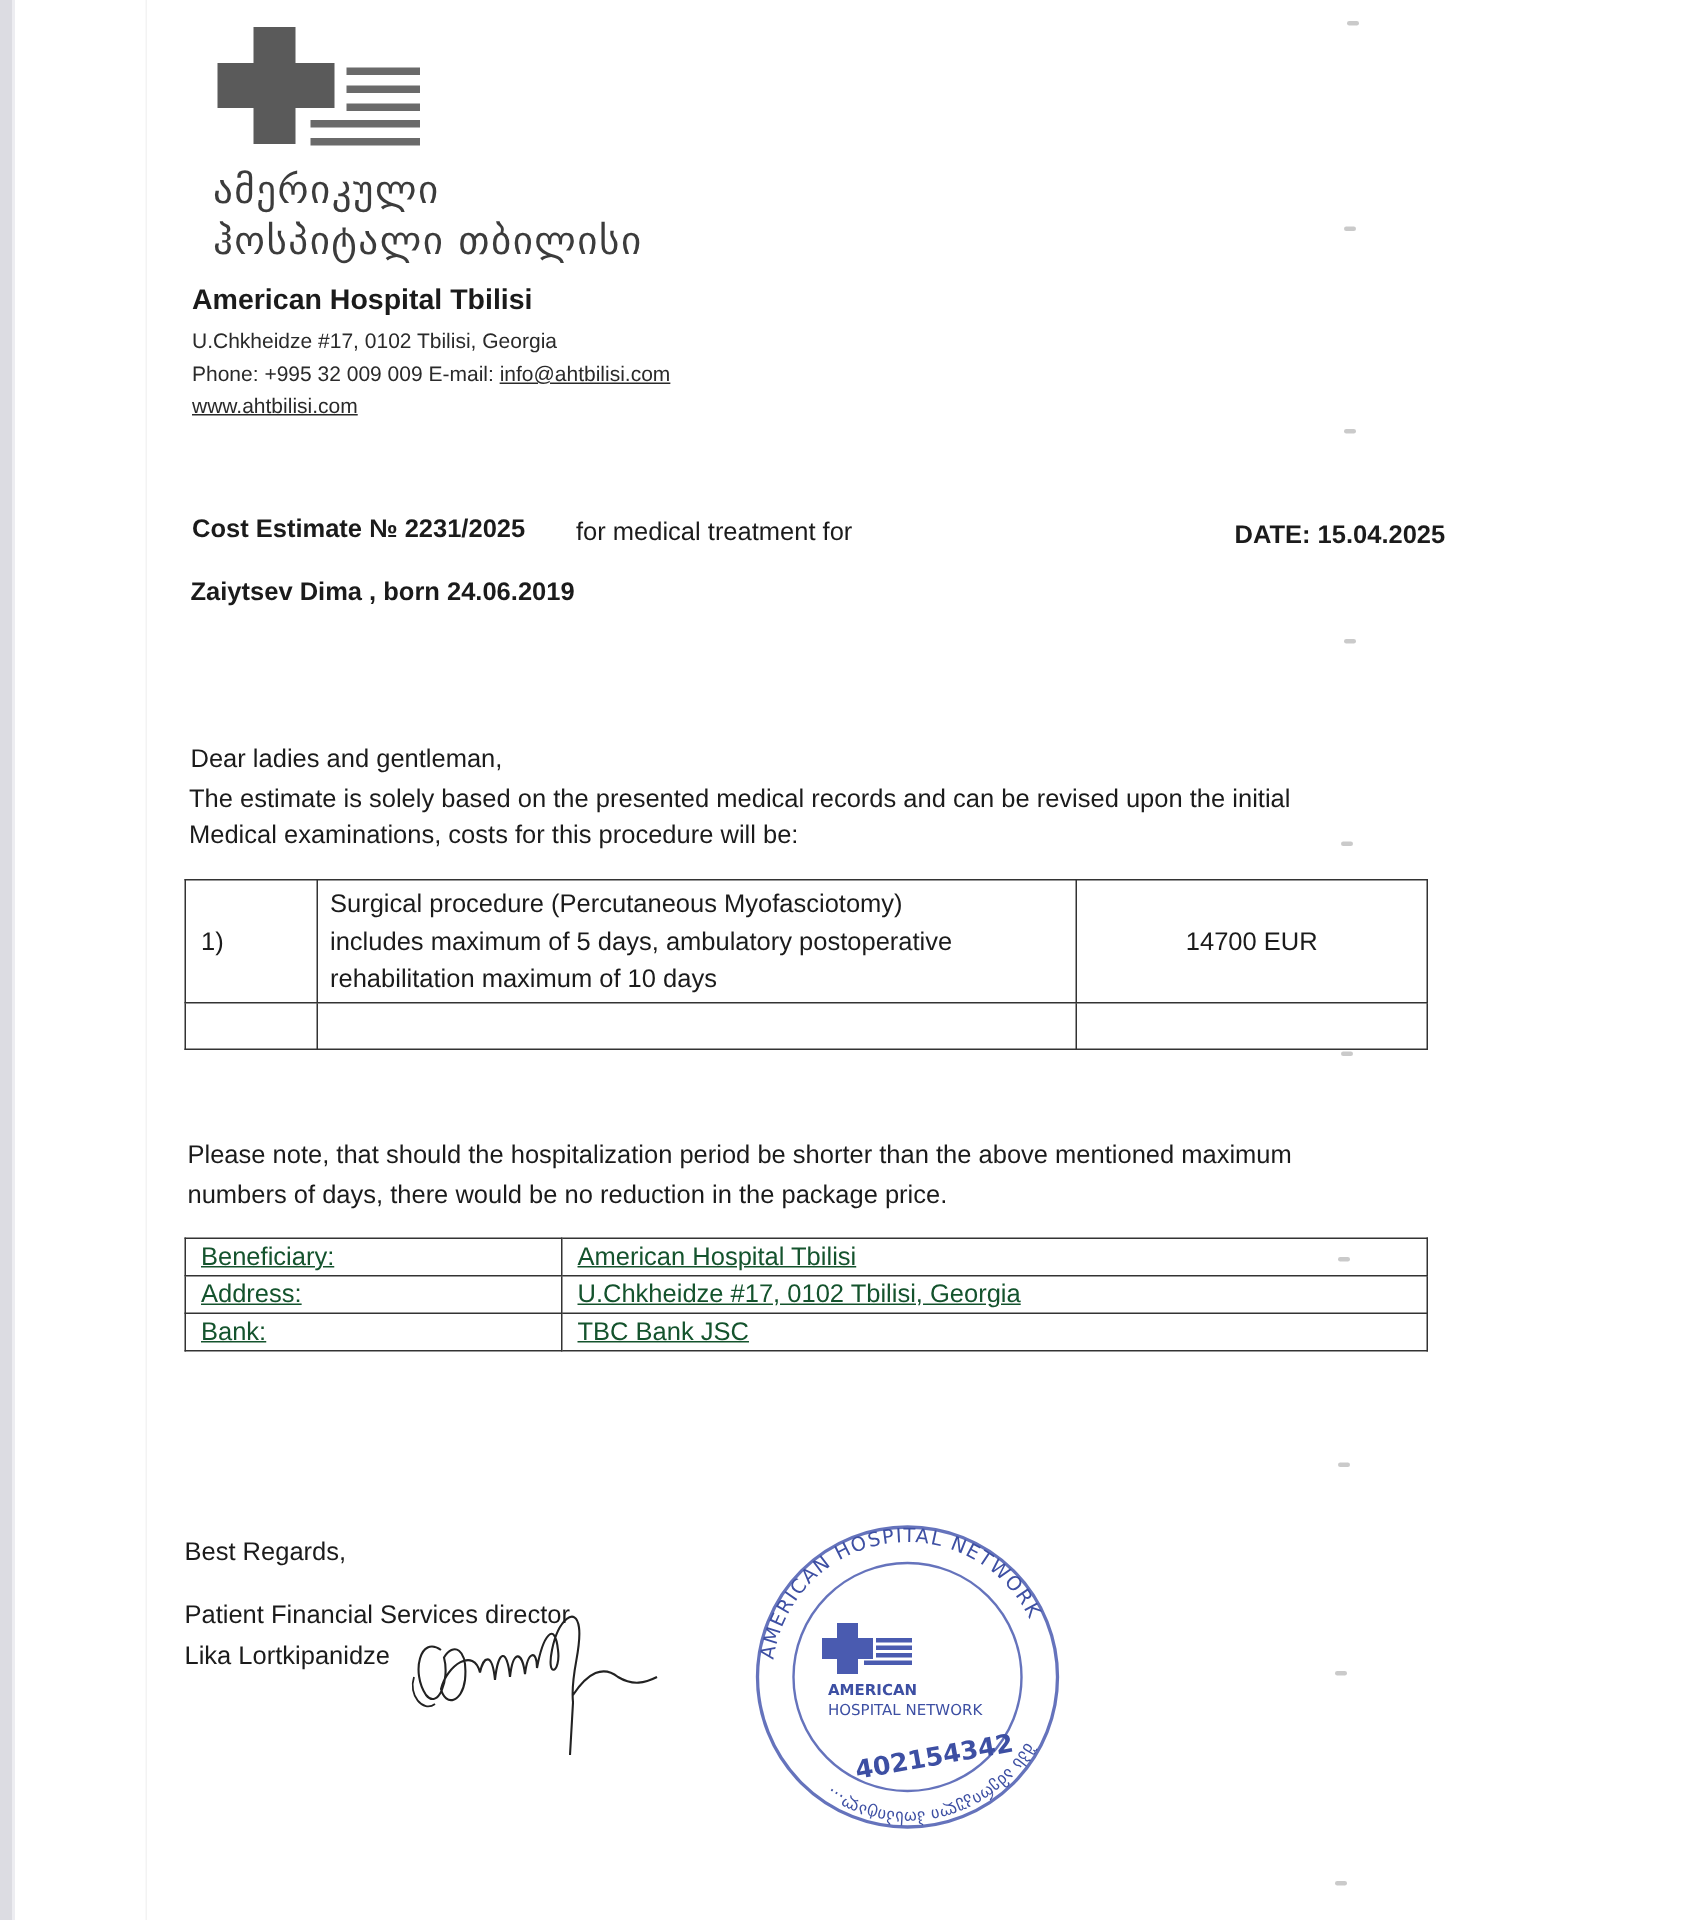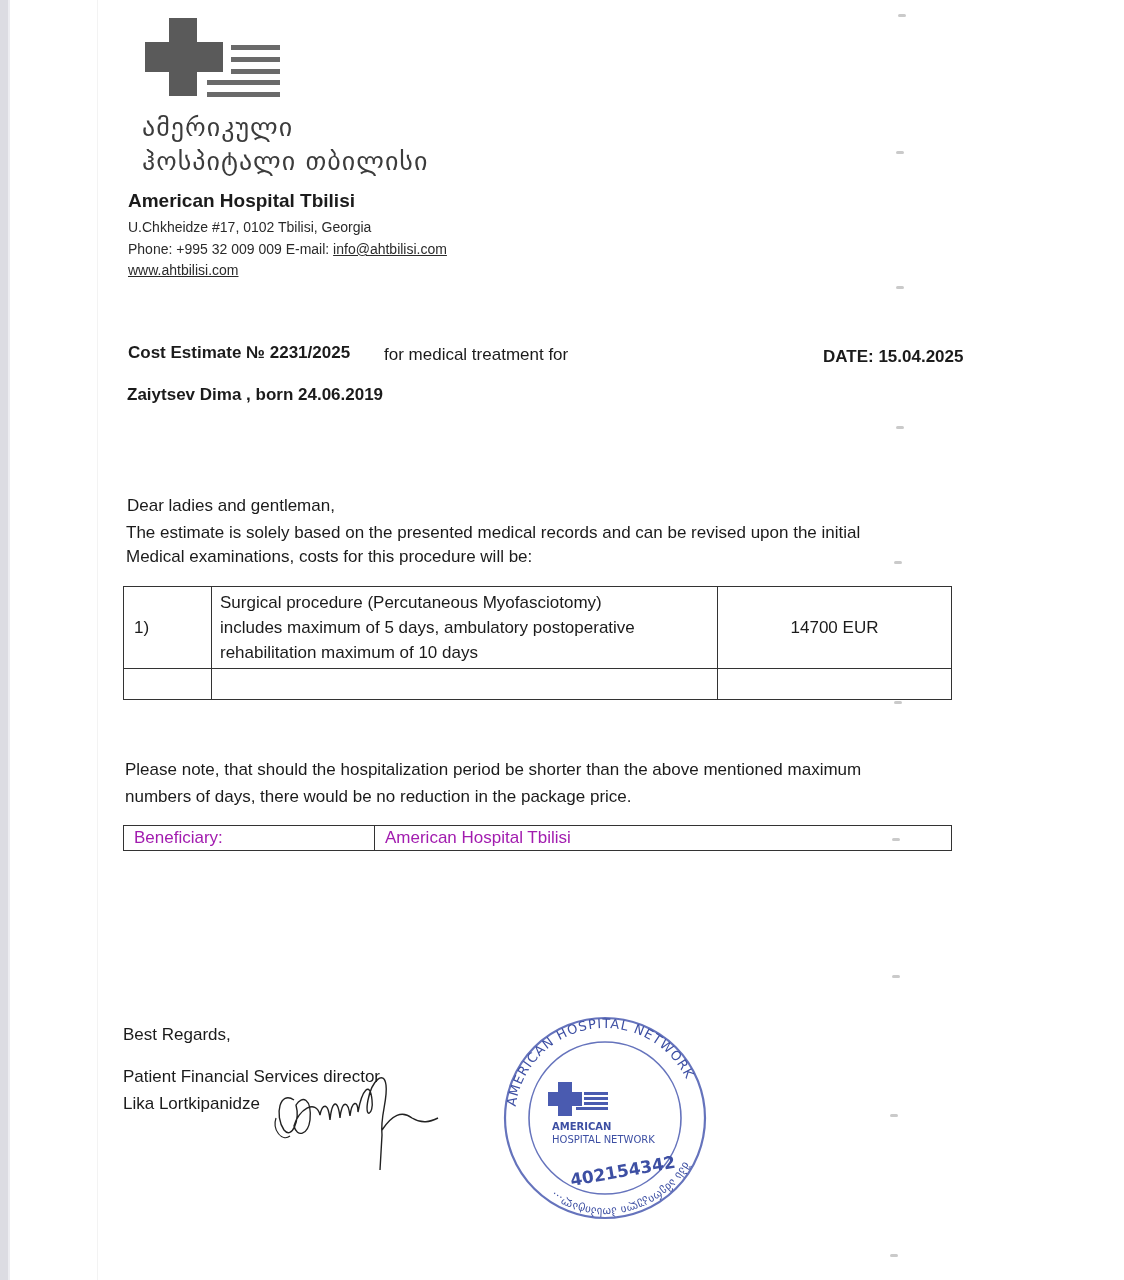--- a/index.html
+++ b/index.html
@@ -35,21 +35,21 @@
     .est td { border: 1.5px solid #333; font-size: 17px; color: #1b1b1b; padding: 3px; vertical-align: middle; }
     .est .c1 { width: 74px; padding-left: 10px; }
     .est .c2 { width: 494px; padding-left: 8px; line-height: 25px; }
     .est .c3 { text-align: center; }
     .est tr.r1 td { height: 74px; }
     .est tr.r2 td { height: 24px; }
     .est tr.r3 td { height: 25px; }
     .est .total { font-weight: bold; text-align: left; padding-left: 8px; }
 
     .bank { left: 123px; top: 825px; width: 829px; }
-    .bank td { border: 1.5px solid #333; font-size: 17px; color: #a21caf; height: 24px; padding: 0 0 0 10px; vertical-align: middle; }
+    .bank td { border: 1.5px solid #333; font-size: 17px; color: #14532d; height: 24px; padding: 0 0 0 10px; vertical-align: middle; text-decoration: underline; }
     .bank .k { width: 240px; }
 
     .signature { position: absolute; left: 272px; top: 1060px; width: 170px; height: 115px; }
     .stamp { position: absolute; left: 500px; top: 1010px; width: 210px; height: 215px; }
   </style>
 </head>
 <body>
 
 <div class="left-edge"></div>
 <div class="left-edge2"></div>
@@ -118,20 +118,28 @@
 
 <div class="txt" style="left:125px;top:760px">Please note, that should the hospitalization period be shorter than the above mentioned maximum</div>
 <div class="txt" style="left:125px;top:787px">numbers of days, there would be no reduction in the package price.</div>
 
 <table class="bank">
   <tbody>
       <tr>
     <td class="k">Beneficiary:</td>
     <td>American Hospital Tbilisi</td>
   </tr>
+  <tr>
+    <td class="k">Address:</td>
+    <td>U.Chkheidze #17, 0102 Tbilisi, Georgia</td>
+  </tr>
+  <tr>
+    <td class="k">Bank:</td>
+    <td>TBC Bank JSC</td>
+  </tr>
 </tbody>
   </table>
 
 <div class="txt" style="left:123px;top:1025px">Best Regards,</div>
 <div class="txt" style="left:123px;top:1067px">Patient Financial Services director</div>
 <div class="txt" style="left:123px;top:1094px">Lika Lortkipanidze</div>
 
 <svg class="signature" viewBox="0 0 170 115">
   <path d="M22 40 C8 30 2 55 12 70 C20 80 28 60 24 45 C30 35 40 38 38 60 C36 75 25 78 22 66 C26 50 44 38 48 55 C50 45 56 40 58 60 C60 40 66 38 68 58 C70 40 76 40 78 56 C80 40 86 40 86 52 C90 30 98 20 100 40 C102 55 92 60 96 40 C100 20 112 10 114 25 C116 40 108 55 110 75 L108 110 M110 70 C120 55 130 50 140 58 C150 64 158 62 166 58" fill="none" stroke="#222" stroke-width="1.4"></path>
   <path d="M4 58 C0 70 10 82 18 76" fill="none" stroke="#222" stroke-width="1.2"></path>

